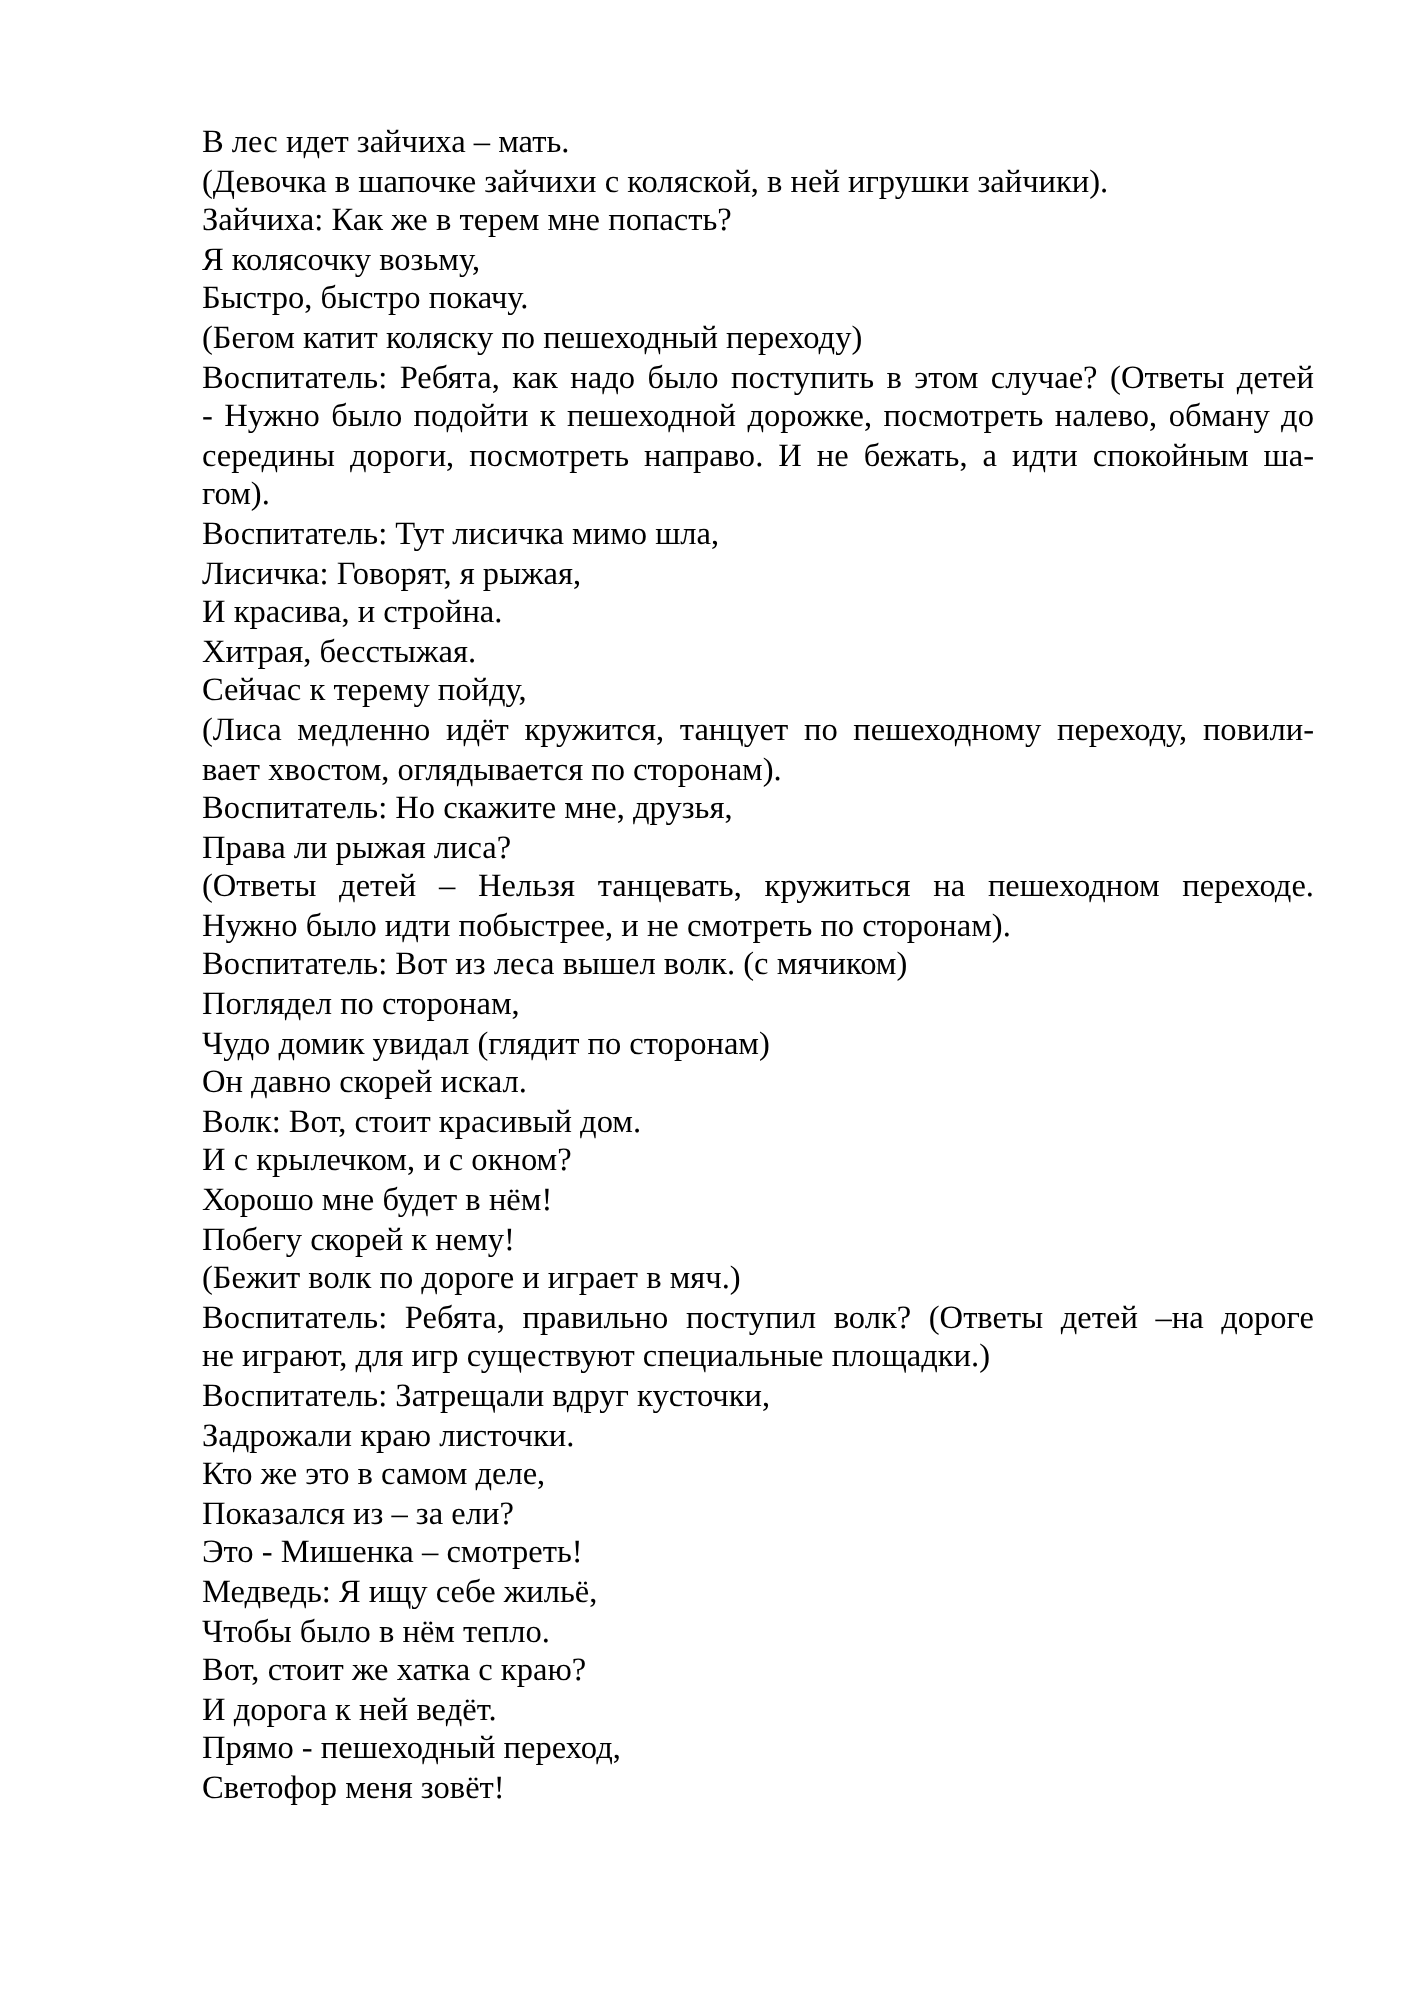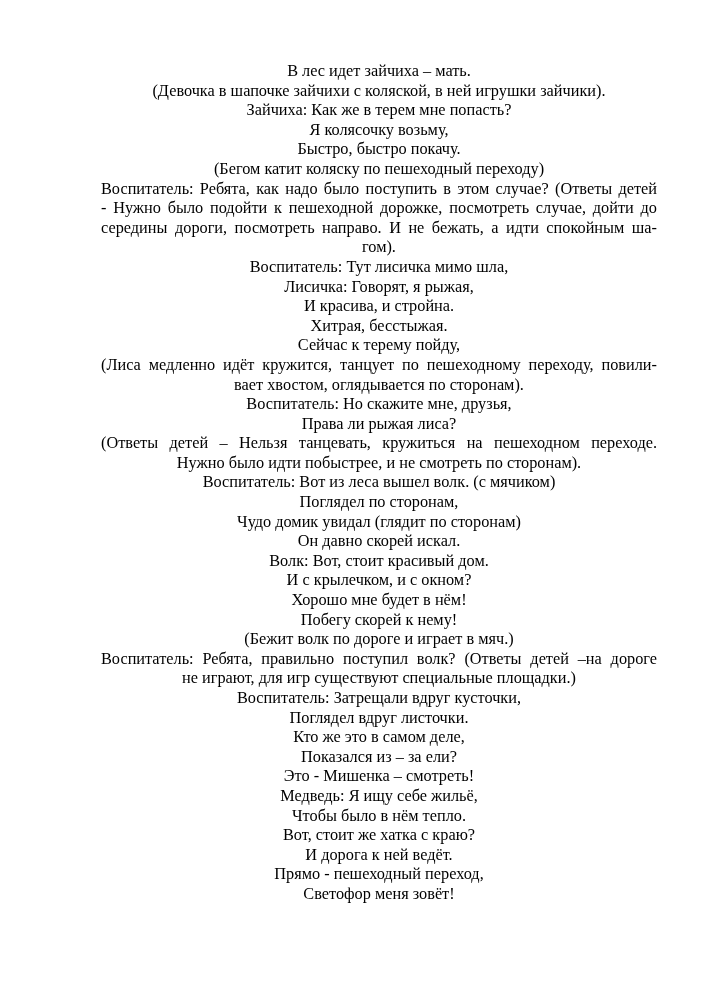--- a/index.html
+++ b/index.html
@@ -19,21 +19,21 @@
     left: 101px;
     top: 61px;
     width: 556px;
     color: #000000;
     font-family: "Liberation Serif", "DejaVu Serif", serif;
     font-size: 16.3px;
     line-height: 19.6px;
   }
   .line {
     min-height: 19.6px;
-    text-align: center;
+    text-align: left;
     white-space: normal;
   }
   .line.just {
     text-align: justify;
     text-align-last: justify;
   }
   .line b {
     font-weight: normal;
   }
 </style>
@@ -42,21 +42,21 @@
 
 <div class="page">
   <div class="text-block" id="text-block">
       <div class="line"><span>В лес идет зайчиха – мать.</span></div>
       <div class="line"><span>(Девочка в шапочке зайчихи с коляской, в ней игрушки зайчики).</span></div>
       <div class="line"><b>Зайчиха:</b> <span>Как же в терем мне попасть?</span></div>
       <div class="line"><span>Я колясочку возьму,</span></div>
       <div class="line"><span>Быстро, быстро покачу.</span></div>
       <div class="line"><span>(Бегом катит коляску по пешеходный переходу)</span></div>
       <div class="line just"><b>Воспитатель:</b> <span>Ребята, как надо было поступить в этом случае? (Ответы детей</span></div>
-      <div class="line just"><span>- Нужно было подойти к пешеходной дорожке, посмотреть случае, дойти до</span></div>
+      <div class="line just"><span>- Нужно было подойти к пешеходной дорожке, посмотреть налево, обману до</span></div>
       <div class="line just"><span>середины дороги, посмотреть направо. И не бежать, а идти спокойным ша-</span></div>
       <div class="line"><span>гом).</span></div>
       <div class="line"><b>Воспитатель:</b> <span>Тут лисичка мимо шла,</span></div>
       <div class="line"><b>Лисичка:</b> <span>Говорят, я рыжая,</span></div>
       <div class="line"><span>И красива, и стройна.</span></div>
       <div class="line"><span>Хитрая, бесстыжая.</span></div>
       <div class="line"><span>Сейчас к терему пойду,</span></div>
       <div class="line just"><span>(Лиса медленно идёт кружится, танцует по пешеходному переходу, повили-</span></div>
       <div class="line"><span>вает хвостом, оглядывается по сторонам).</span></div>
       <div class="line"><b>Воспитатель:</b> <span>Но скажите мне, друзья,</span></div>
@@ -68,21 +68,21 @@
       <div class="line"><span>Чудо домик увидал (глядит по сторонам)</span></div>
       <div class="line"><span>Он давно скорей искал.</span></div>
       <div class="line"><b>Волк:</b> <span>Вот, стоит красивый дом.</span></div>
       <div class="line"><span>И с крылечком, и с окном?</span></div>
       <div class="line"><span>Хорошо мне будет в нём!</span></div>
       <div class="line"><span>Побегу скорей к нему!</span></div>
       <div class="line"><span>(Бежит волк по дороге и играет в мяч.)</span></div>
       <div class="line just"><b>Воспитатель:</b> <span>Ребята, правильно поступил волк? (Ответы детей –на дороге</span></div>
       <div class="line"><span>не играют, для игр существуют специальные площадки.)</span></div>
       <div class="line"><b>Воспитатель:</b> <span>Затрещали вдруг кусточки,</span></div>
-      <div class="line"><span>Поглядел вдруг листочки.</span></div>
+      <div class="line"><span>Задрожали краю листочки.</span></div>
       <div class="line"><span>Кто же это в самом деле,</span></div>
       <div class="line"><span>Показался из – за ели?</span></div>
       <div class="line"><span>Это - Мишенка – смотреть!</span></div>
       <div class="line"><b>Медведь:</b> <span>Я ищу себе жильё,</span></div>
       <div class="line"><span>Чтобы было в нём тепло.</span></div>
       <div class="line"><span>Вот, стоит же хатка с краю?</span></div>
       <div class="line"><span>И дорога к ней ведёт.</span></div>
       <div class="line"><span>Прямо - пешеходный переход,</span></div>
       <div class="line"><span>Светофор меня зовёт!</span></div>
     </div>

